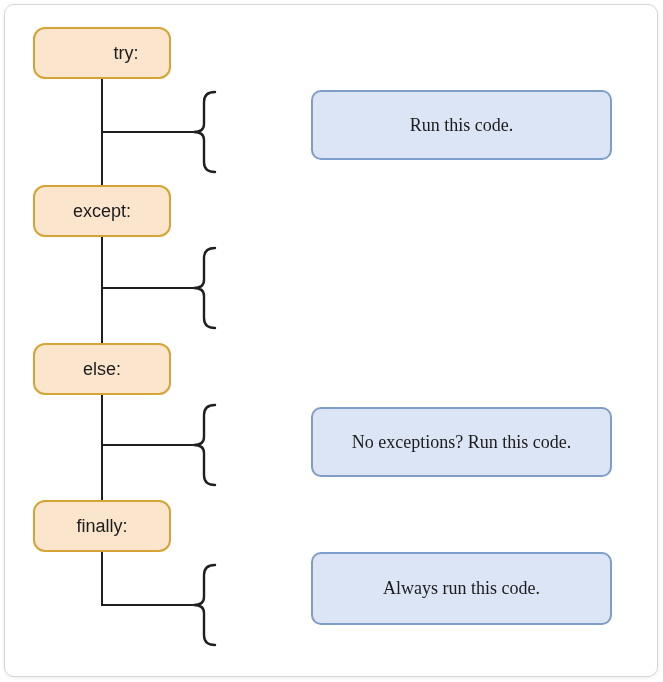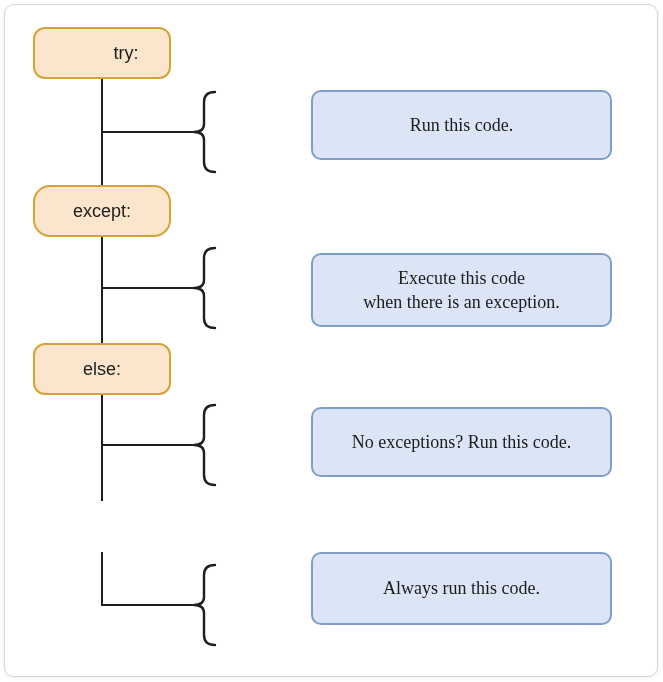--- a/index.html
+++ b/index.html
@@ -119,33 +119,32 @@
   <svg class="brace" style="top:403px;" viewBox="0 0 24 84">
     <path d="M 22 2 Q 11 2 11 12 L 11 34 Q 11 42 1 42 Q 11 42 11 50 L 11 72 Q 11 82 22 82"></path>
   </svg>
   <svg class="brace" style="top:563px;" viewBox="0 0 24 84">
     <path d="M 22 2 Q 11 2 11 12 L 11 34 Q 11 42 1 42 Q 11 42 11 50 L 11 72 Q 11 82 22 82"></path>
   </svg>
 
   <div class="kw" style="top:27px;padding-left:48px;">
     <span>try:</span>
   </div>
-  <div class="kw" style="top:185px;border-radius:17px;">
+  <div class="kw" style="top:185px;">
     <span>except:</span>
   </div>
   <div class="kw" style="top:343px;">
     <span>else:</span>
   </div>
+  <div class="kw" style="top:500px;">
+    <span>finally:</span>
+  </div>
 
   <div class="desc" style="top:90px;  height:70px;">
     <span>Run this code.</span>
-  </div>
-  <div class="desc" style="top:253px; height:74px;">
-    <span>Execute this code
-when there is an exception.</span>
   </div>
   <div class="desc" style="top:407px; height:70px;text-align:right;">
     <span>No exceptions? Run this code.</span>
   </div>
   <div class="desc" style="top:552px; height:73px;">
     <span>Always run this code.</span>
   </div>
 </div>
 
 </body></html>

